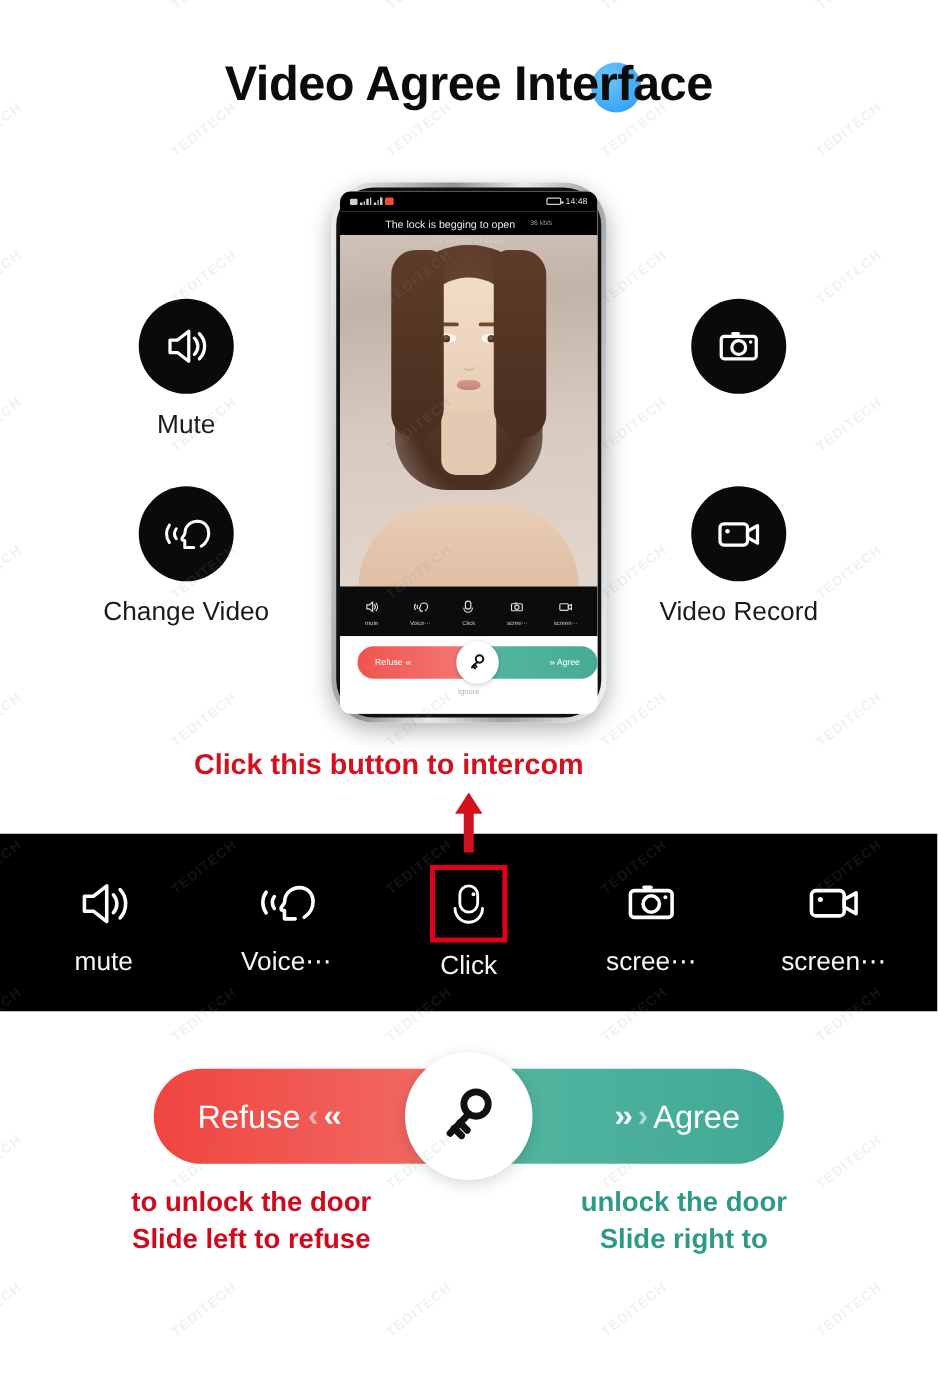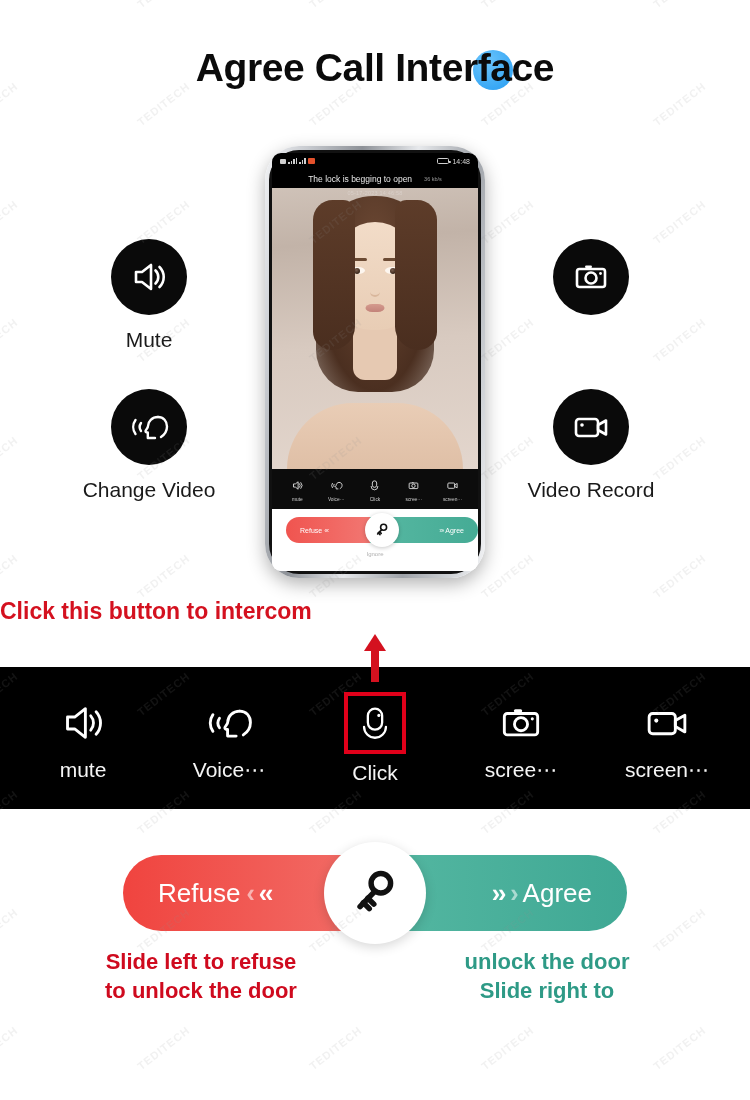--- a/index.html
+++ b/index.html
@@ -283,21 +283,21 @@
     box-shadow: 0 1px 4px rgba(0,0,0,0.22);
     display:flex; align-items:center; justify-content:center; z-index:3;
   }
   .mini-ignore {
     position:absolute; top:42px; left:0; width:100%;
     text-align:center; font-size:6px; color:#b0b0b0;
   }
 
   
   .callout {
-    position:absolute; left:0; top:598px; width:622px; text-align:left; z-index:7;
+    position:absolute; left:0; top:598px; width:622px; text-align:center; z-index:7;
   }
   .callout-text {
     font-size: 23px; font-weight: 700; color:#d4111f;
   }
   .arrow-up {
     position:absolute; left:375px; top:634px; width:0; height:0; z-index:8;
   }
   .arrow-shaft {
     position:absolute; left:-4px; top:14px; width:8px; height:34px; background:#d4111f;
   }
@@ -359,21 +359,21 @@
     font-size:22px; font-weight:700; line-height:1.3; z-index:7;
   }
   #cap-left  { left:46px;  color:#cf0a1e; }
   #cap-right { left:392px; color:#2e9a86; }
 </style>
 </head>
 <body>
 
 <div class="title-wrap">
   <div class="title-blob"></div>
-  <div class="page-title">Agree Call Interface</div>
+  <div class="page-title">Video Agree Interface</div>
 </div>
 
 <div class="feature" id="f-mute">
   <div class="feature-circle">
     <svg width="42" height="42" viewBox="0 0 42 42">
       <path d="M8 16 h6 l9 -7 v24 l-9 -7 h-6 z" fill="none" stroke="#fff" stroke-width="2.6" stroke-linejoin="round"></path>
       <path d="M27.5 14.5 a9 9 0 0 1 0 13" fill="none" stroke="#fff" stroke-width="2.6" stroke-linecap="round"></path>
       <path d="M31.5 11 a14 14 0 0 1 0 20" fill="none" stroke="#fff" stroke-width="2.6" stroke-linecap="round"></path>
     </svg>
   </div>
@@ -624,22 +624,22 @@
     <svg width="52" height="52" viewBox="0 0 40 40">
       <circle cx="24.5" cy="12.5" r="7.5" fill="none" stroke="#111" stroke-width="4.2"></circle>
       <path d="M20 18.5 L8.5 30.5" stroke="#111" stroke-width="4.2" stroke-linecap="round"></path>
       <path d="M14.5 24 l4.6 4.6" stroke="#111" stroke-width="4.2" stroke-linecap="round"></path>
       <path d="M11 27.4 l4.6 4.6" stroke="#111" stroke-width="4.2" stroke-linecap="round"></path>
     </svg>
   </div>
 </div>
 
 <div class="caption" id="cap-left">
+  <div>to unlock the door</div>
   <div>Slide left to refuse</div>
-  <div>to unlock the door</div>
 </div>
 <div class="caption" id="cap-right">
   <div>unlock the door</div>
   <div>Slide right to</div>
 </div>
 
 <div class="watermark-layer" id="watermark-layer">
     <span class="wm" style="left: -40px; top: -20px;">TEDITECH</span>
     <span class="wm" style="left: 132px; top: -20px;">TEDITECH</span>
     <span class="wm" style="left: 304px; top: -20px;">TEDITECH</span>

